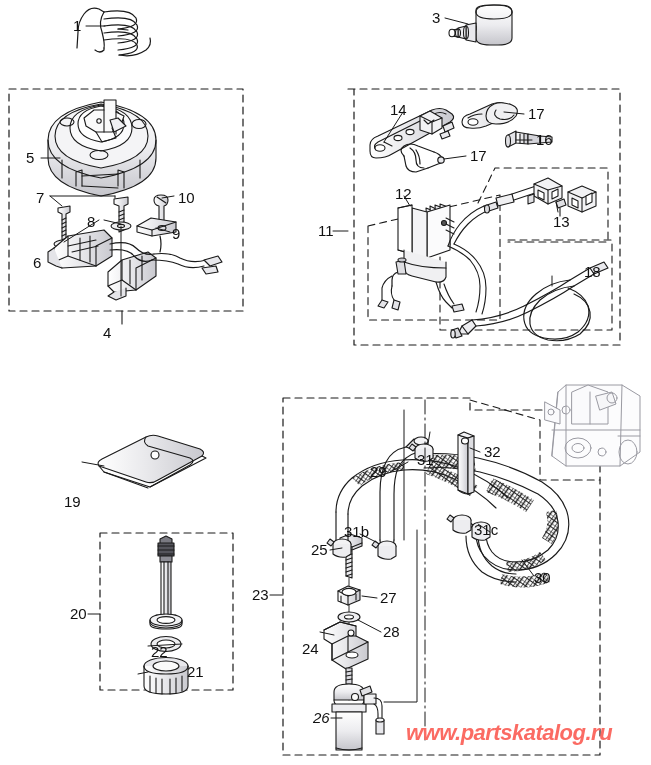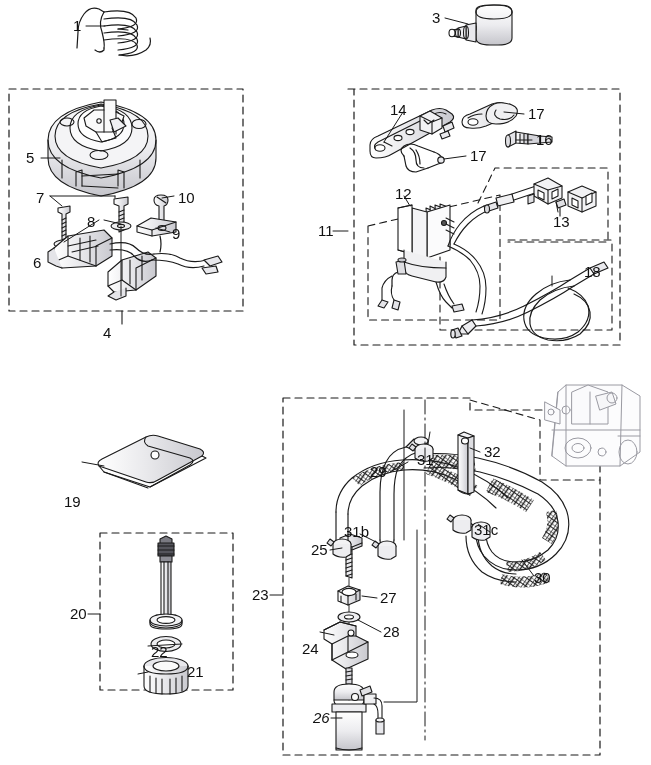--- a/index.html
+++ b/index.html
@@ -528,14 +528,15 @@
 <div class="lbl" style="left:313px;top:710px;font-style:italic;">26</div>
 <div class="lbl" style="left:380px;top:590px;">27</div>
 <div class="lbl" style="left:383px;top:624px;">28</div>
 <div class="lbl" style="left:370px;top:464px;">29</div>
 <div class="lbl" style="left:534px;top:570px;">30</div>
 <div class="lbl" style="left:417px;top:420px;margin-top:32px;">31</div>
 <div class="lbl" style="left:344px;top:524px;">31b</div>
 <div class="lbl" style="left:474px;top:522px;">31c</div>
 <div class="lbl" style="left:484px;top:444px;">32</div>
 
+<div class="wm">www.partskatalog.ru</div>
 
 </div>
 
 </body></html>

